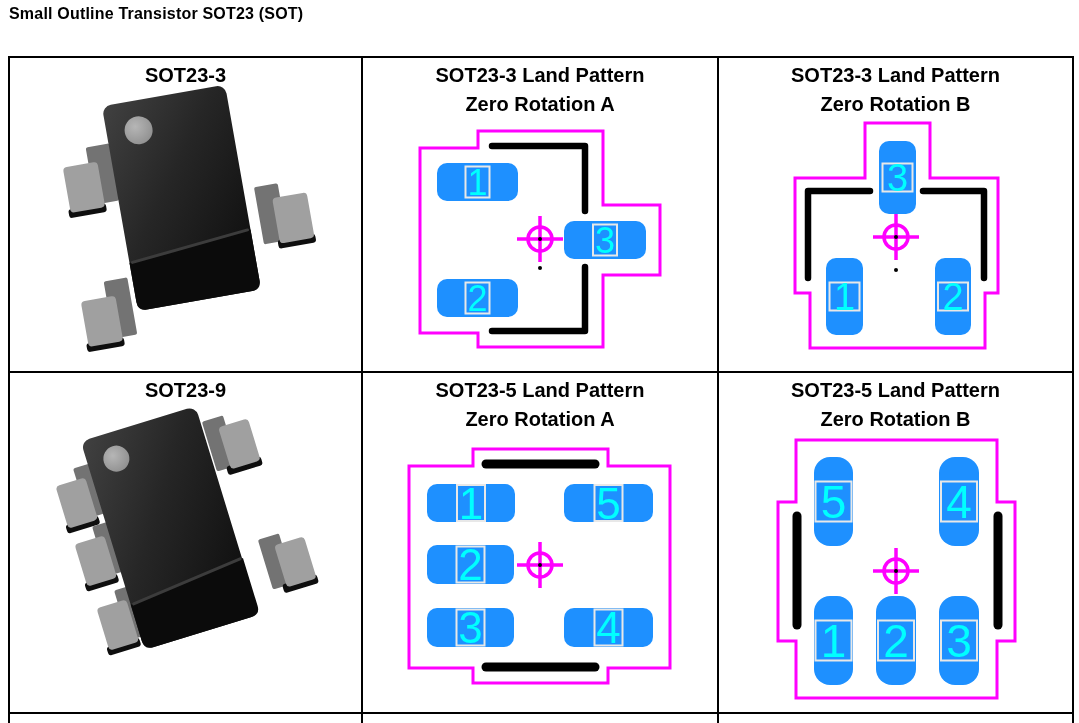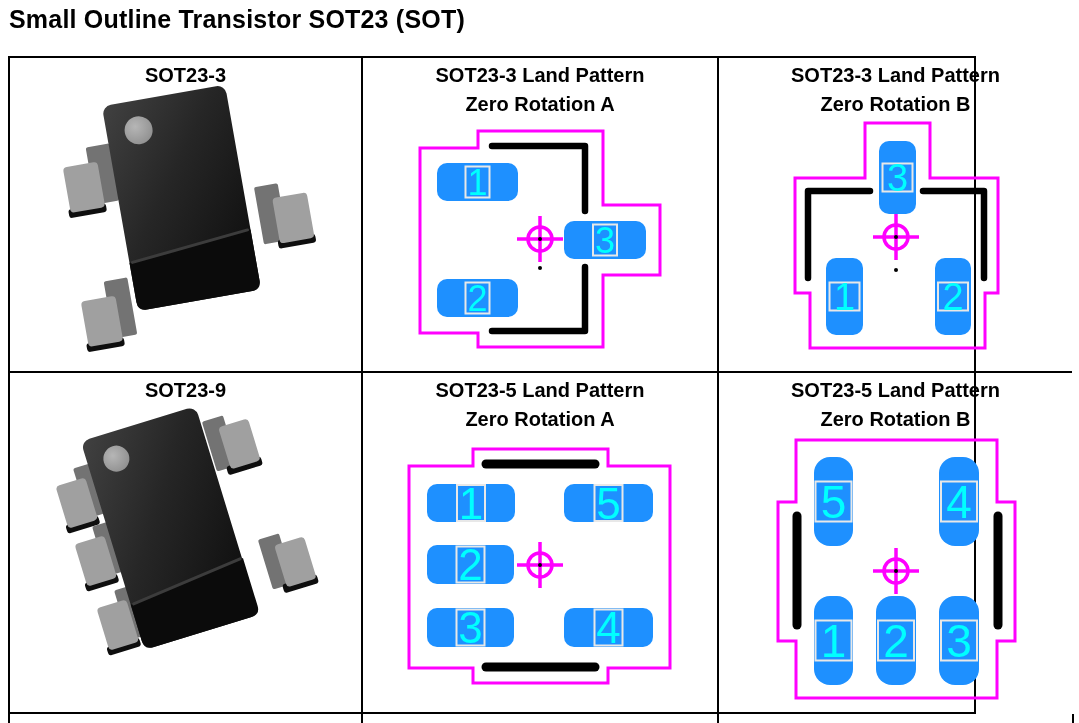--- a/index.html
+++ b/index.html
@@ -3,24 +3,24 @@
 <meta charset="utf-8">
 <style>
   html,body{margin:0;padding:0;}
   body{
     width:1079px;height:723px;background:#ffffff;
     font-family:"Liberation Sans",sans-serif;color:#000;
     position:relative;overflow:hidden;
   }
   .doc-title{
     position:absolute;left:9px;top:5px;
-    font-size:25px;font-weight:700;letter-spacing:.2px;color:#000;
+    font-size:16px;font-weight:700;letter-spacing:.2px;color:#000;
   }
   .sot-table{
-    position:absolute;left:8px;top:56px;width:968px;height:658px;
+    position:absolute;left:8px;top:56px;width:1066px;height:658px;
     display:grid;box-sizing:border-box;
     grid-template-columns:353px 356px 353px;
     grid-template-rows:315px 339px;
     border:2px solid var(--table-border,#000);
     background:#fff;
   }
   .cell{position:relative;overflow:hidden;box-sizing:border-box;}
   .cell.col-a,.cell.col-b{border-right:2px solid var(--table-border,#000);}
   .cell.row-1{border-bottom:2px solid var(--table-border,#000);}
   .cell-header{

